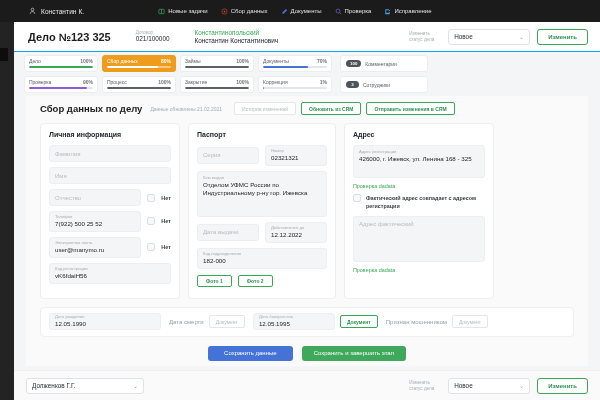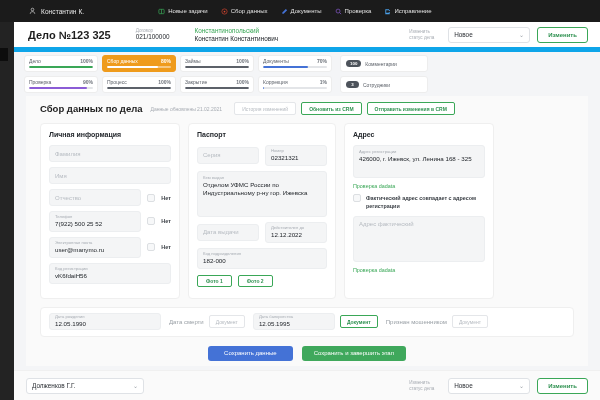--- a/index.html
+++ b/index.html
@@ -30,21 +30,21 @@
   }
   .rail-block {
     position: absolute; top: 26px; left: 0; width: 8px; height: 13px;
     background: #0d0d0d;
   }
 
   
   .case-head {
     position: absolute; top: 22px; left: 14px; width: 586px; height: 30px;
     background: #ffffff; display: flex; align-items: center;
-    border-bottom: 5px solid #0ea5e9;
+    border-bottom: 1px solid #0ea5e9;
   }
   .case-title { margin-left: 14px; font-size: 11px; font-weight: bold; color: #1c1c1c; }
   .kv { margin-left: 25px; line-height: 1.25; }
   .kv-label { font-size: 4.6px; color: #a7acb3; display: block; }
   .kv-value { font-size: 6.4px; color: #22262b; display: block; }
   .kv-value.green { color: #3aa757; }
   .case-right { margin-left: auto; margin-right: 12px; display: flex; align-items: center; gap: 7px; }
   .mini-label { font-size: 4.6px; color: #a7acb3; line-height: 1.3; text-align: left; width: 32px; }
   .select {
     width: 82px; height: 16px; border: 1px solid #dfe2e6; border-radius: 3px;
@@ -362,21 +362,21 @@
       </div>
       <div class="badge-card">
         <span class="pill">3</span>
         <span class="badge-label">Сотрудники</span>
       </div>
     </div>
   </div>
 
   <div class="main">
     <div class="main-head">
-      <div class="main-title">Сбор данных по дела</div>
+      <div class="main-title">Сбор данных по делу</div>
       <div class="updated">Данные обновлены 21.02.2021</div>
       <div class="hbtns">
         <div class="btn-ghost">История изменений</div>
         <div class="btn-green-sm">Обновить из CRM</div>
         <div class="btn-green-sm">Отправить изменения в CRM</div>
       </div>
     </div>
 
     <div class="cards">
 

